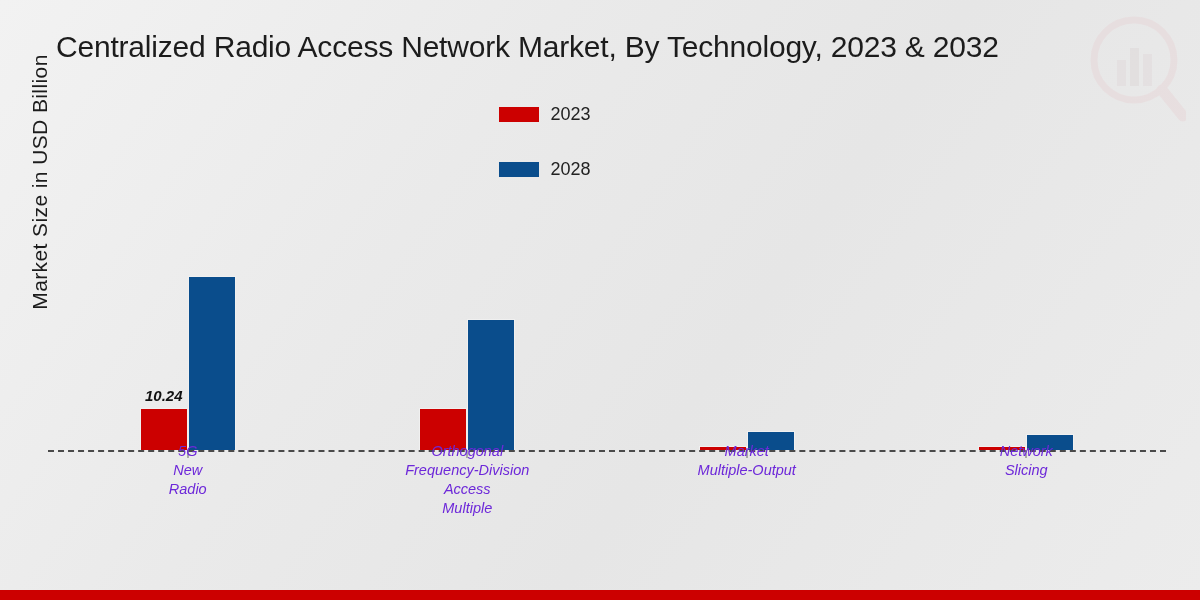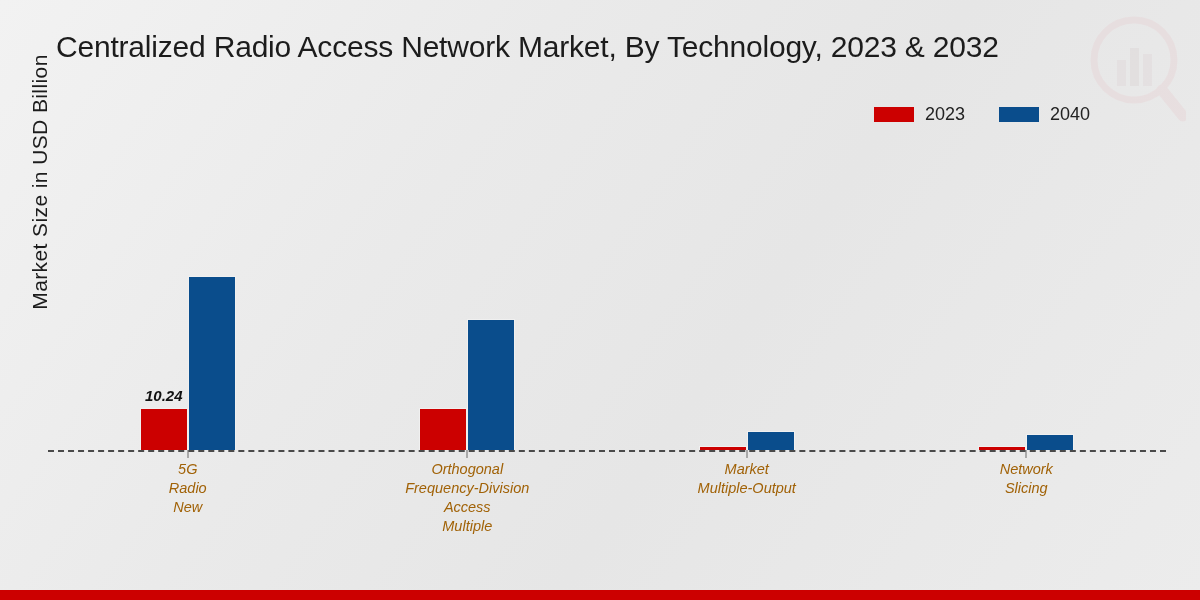--- a/index.html
+++ b/index.html
@@ -20,21 +20,21 @@
   
   .title{
     position:absolute;left:56px;top:30px;width:1090px;
     font-size:30px;font-weight:400;color:#1c1c1c;
     letter-spacing:-.2px;white-space:nowrap;
   }
 
   
   .legend{
     position:absolute;left:0;top:104px;width:1090px;
-    display:flex;justify-content:flex-end;align-items:center;gap:34px;
+    display:flex;justify-content:flex-end;align-items:center;gap:34px;flex-direction:column;
   }
   .legend-item{display:flex;align-items:center;gap:11px;}
   .legend-swatch{width:40px;height:15px;display:block;}
   .legend-label{font-size:18px;color:#222;}
 
   
   .ylabel{
     position:absolute;left:-160px;top:170px;width:400px;
     transform:rotate(-90deg);transform-origin:center center;
     text-align:center;font-size:21px;color:#1c1c1c;letter-spacing:.4px;
@@ -61,22 +61,22 @@
   .bar.blue{background:#0a4d8c;border:1px solid #f0f0f0;border-bottom:none;}
   .bar-label{
     position:absolute;bottom:0;left:50%;transform:translate(-50%,-4px);
     font-size:15px;font-weight:bold;color:#111;white-space:nowrap;
   }
   .tick{
     position:absolute;left:50%;top:300px;width:1px;height:8px;
     background:#6b6b6b;transform:translateX(-50%);
   }
   .cat{
-    position:absolute;left:0;top:310px;width:100%;
-    text-align:center;font-size:14.5px;line-height:19px;color:#a16207;
+    position:absolute;left:0;top:292px;width:100%;
+    text-align:center;font-size:14.5px;line-height:19px;color:#6d28d9;
   }
   .cat div{white-space:nowrap;}
 
   
   .footer{position:absolute;left:0;bottom:0;width:1200px;height:10px;background:#cc0000;}
 </style>
 </head>
 <body>
 
 <div id="page">
@@ -93,21 +93,21 @@
 
   <div class="title">Centralized Radio Access Network Market, By Technology, 2023 &amp; 2032</div>
 
   <div class="legend">
     <div class="legend-item">
       <span class="legend-swatch" style="background:#cc0000"></span>
       <span class="legend-label">2023</span>
     </div>
     <div class="legend-item">
       <span class="legend-swatch" style="background:#0a4d8c"></span>
-      <span class="legend-label">2040</span>
+      <span class="legend-label">2028</span>
     </div>
   </div>
 
   <div class="ylabel">Market Size in USD Billion</div>
 
   <div class="plot">
     <div class="baseline"></div>
     <div class="groups" id="groups">
         <div class="group">
           <div class="bars">
@@ -115,22 +115,22 @@
               <div class="bar red" title="2023: 10.24" style="height: 42px; background: rgb(204, 0, 0);"></div>
               <div class="bar-label" style="bottom: 42px;">10.24</div>
             </div>
             <div style="position: relative;">
               <div class="bar blue" title="2032: 42.4" style="height: 174px; background: rgb(10, 77, 140);"></div>
             </div>
           </div>
           <div class="tick"></div>
           <div class="cat">
             <div>5G</div>
+            <div>New</div>
             <div>Radio</div>
-            <div>New</div>
           </div>
         </div>
         <div class="group">
           <div class="bars">
             <div style="position: relative;">
               <div class="bar red" title="2023: 10.24" style="height: 42px; background: rgb(204, 0, 0);"></div>
             </div>
             <div style="position: relative;">
               <div class="bar blue" title="2032: 31.9" style="height: 131px; background: rgb(10, 77, 140);"></div>
             </div>

